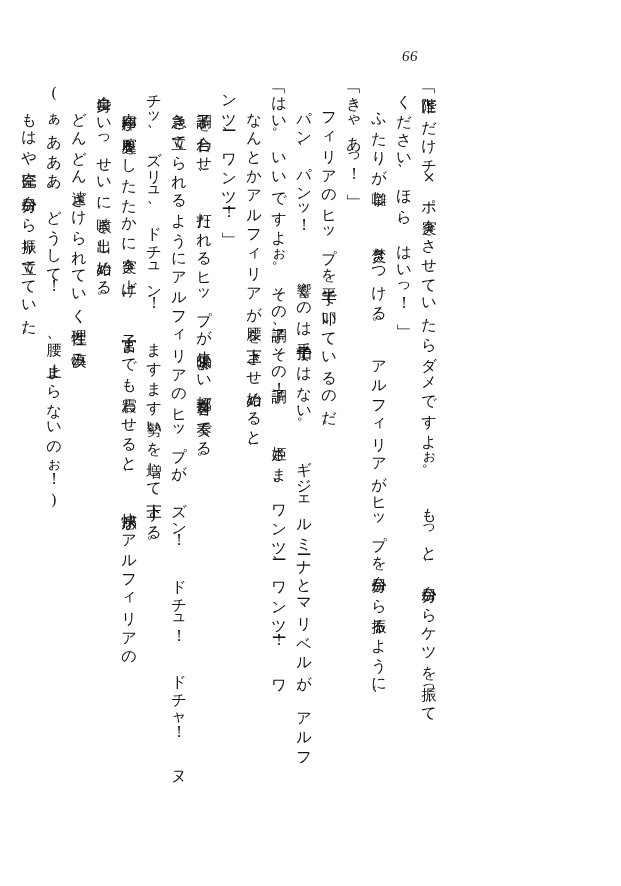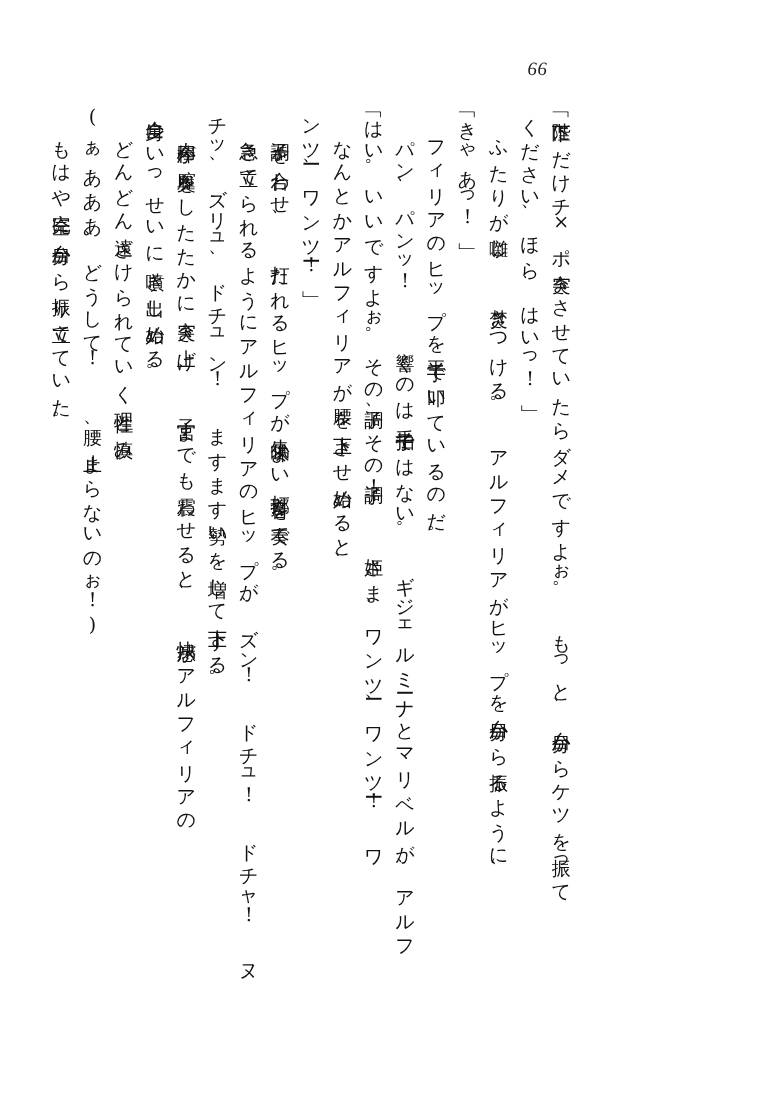--- a/index.html
+++ b/index.html
@@ -11,21 +11,20 @@
     font-family: "Liberation Serif", "DejaVu Serif", serif;
     color: #1a1a1a;
   }
   .page {
     position: relative;
     width: 492px;
     height: 886px;
     background: #ffffff;
     overflow: hidden;
     box-sizing: border-box;
-    margin-left: 20px;
   }
   .page-number {
     position: absolute;
     top: 48px;
     left: 0;
     right: 74px;
     text-align: right;
     font-family: "Liberation Serif", "DejaVu Serif", serif;
     font-style: italic;
     font-size: 15px;

